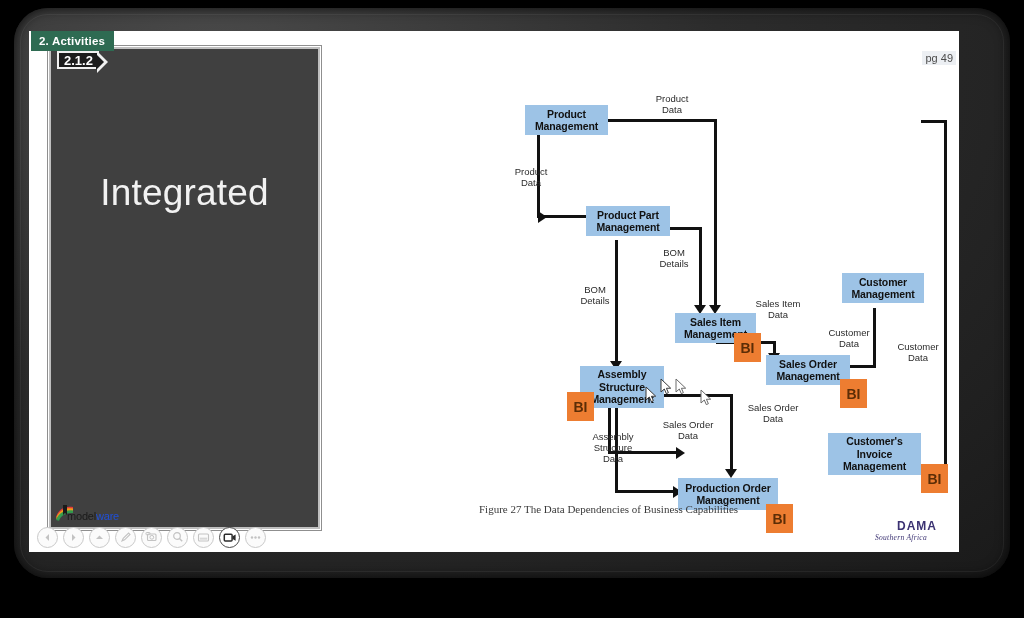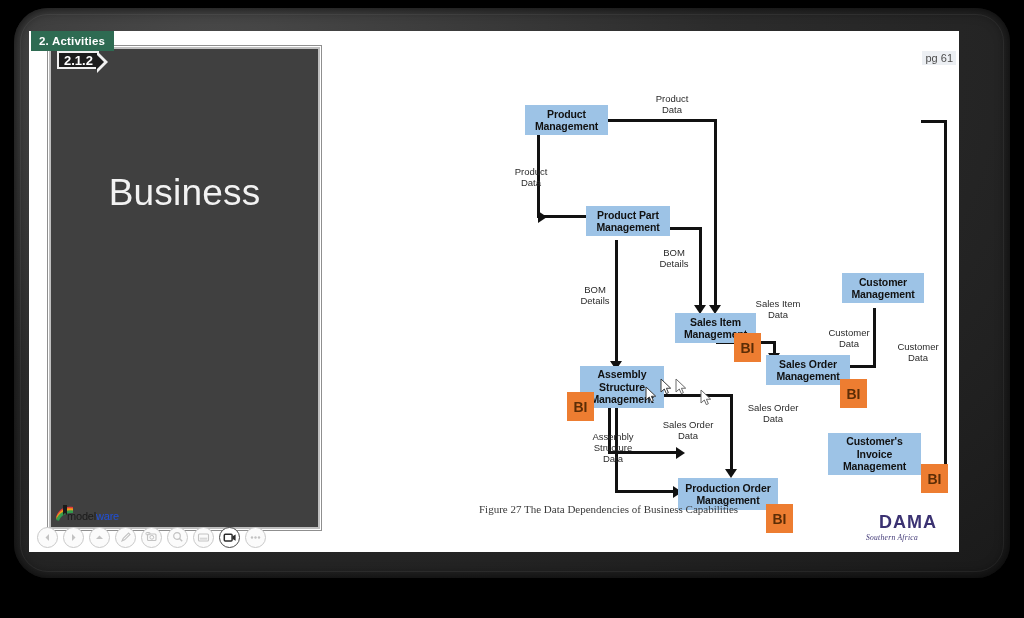--- a/index.html
+++ b/index.html
@@ -130,21 +130,21 @@
   #fig-caption{
     position:absolute; left:79px; top:472px;
     font-family:"Liberation Serif", serif;
     font-size:11px; color:#3a3a3a;text-align:center;
   }
   #dama-logo{
     position:absolute; right:22px; bottom:10px; text-align:center;
   }
   #dama-logo .dama{
     font-family:"Liberation Sans", sans-serif;
-    font-size:18px; font-weight:700; color:#3b3272; letter-spacing:1px;margin-left:32px;
+    font-size:12px; font-weight:700; color:#3b3272; letter-spacing:1px;margin-left:32px;
   }
   #dama-logo .sa{
     font-family:"Liberation Serif", serif; font-size:7.5px;
     font-style:italic; color:#3b3272; letter-spacing:.3px;text-align:center;
   }
 
   
   .cursor{ position:absolute; z-index:7; }
 
   
@@ -184,21 +184,21 @@
   <div id="screen">
 
     <div id="slide-pane">
       <div id="slide-frame">
         <div id="step-tag">
           <span>2.1.2</span>
           <span class="arrow"></span>
           <span class="arrow-in"></span>
         </div>
         <div id="slide-title">
-          <span>Business</span>
+          <span>Integrated</span>
         </div>
       </div>
 
       <div id="toolbar">
         <div id="modelware">
           <svg id="mw-flag" viewBox="0 0 22 18">
             <path d="M2 13 C5 4, 12 2, 19 3 L19 6 C12 5, 7 8, 5 14 Z" fill="#e03a3a"></path>
             <path d="M2 14.5 C5 6, 12 3.5, 19 4.6 L19 7.4 C12 6.6, 7 9.6, 5 15.4 Z" fill="#f0a21a" opacity=".95"></path>
             <path d="M2 16 C5 8, 12 5.5, 19 6.4 L19 9 C12 8.4, 7 11.2, 5 16.8 Z" fill="#2f9e4f" opacity=".95"></path>
             <path d="M9 1 L13 1 L13 11 L11 9 L9 11 Z" fill="#1a1a1a"></path>
@@ -398,17 +398,17 @@
 
       <div id="fig-caption">Figure 27 The Data Dependencies of Business Capabilities</div>
 
       <div id="dama-logo">
         <div class="dama">DAMA</div>
         <div class="sa">Southern Africa</div>
       </div>
     </div>
 
     <div id="activities-tab">2. Activities</div>
-    <div id="page-ref">pg 61</div>
+    <div id="page-ref">pg 49</div>
   </div>
 </div>
 
 <div id="footer-strip"></div>
 
 </body></html>

